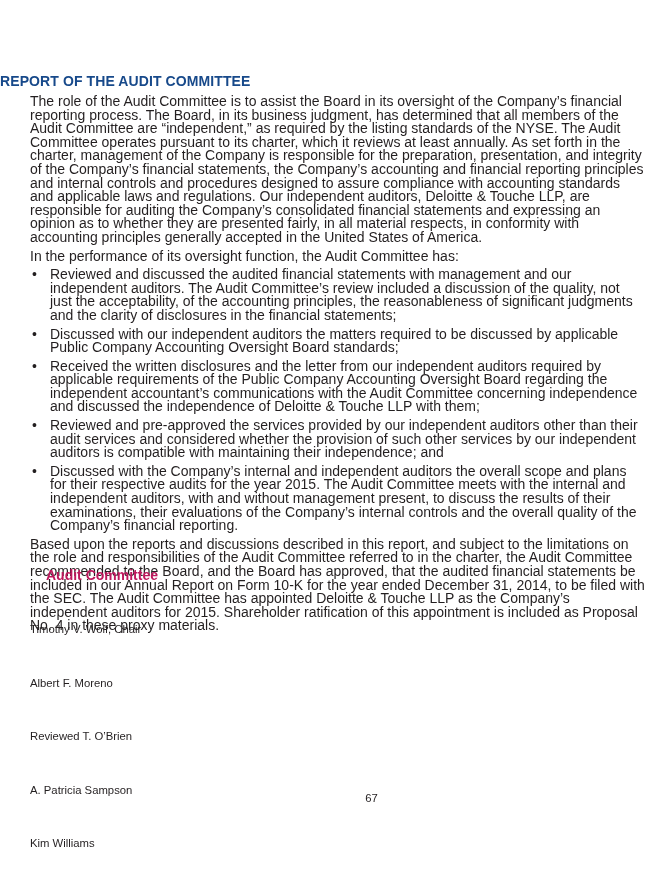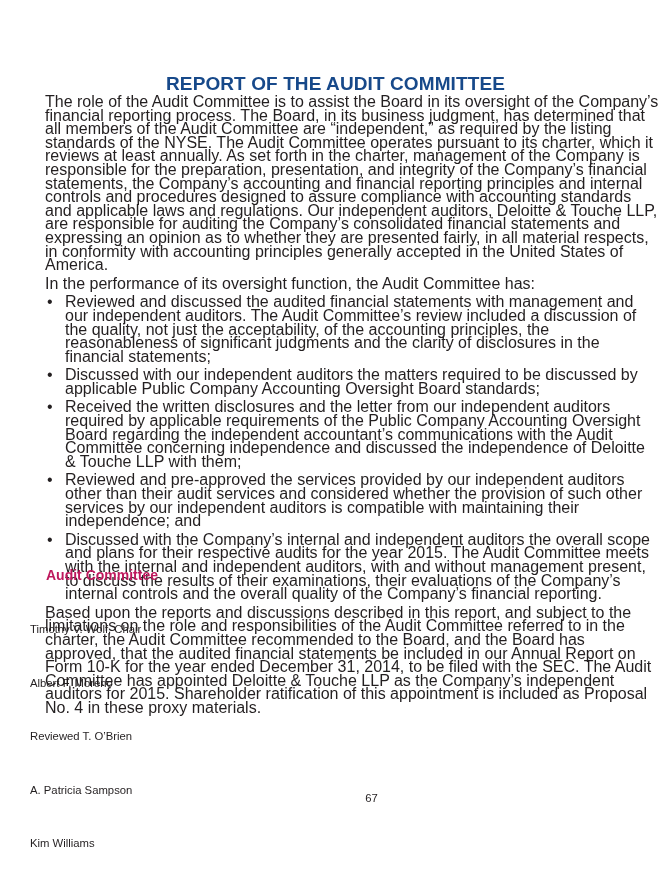--- a/index.html
+++ b/index.html
@@ -19,35 +19,34 @@
       left: 0;
       top: 0;
       width: 671px;
       height: 874px;
     }
     .title {
       position: absolute;
       top: 73px;
       left: 0;
       width: 671px;
-      text-align: center;
+      text-align: left;
       font-weight: bold;
-      font-size: 19px;
+      font-size: 14px;
       color: #17498a;
       letter-spacing: 0.1px;
       margin: 0;
     }
     .content {
       position: absolute;
       left: 30px;
       top: 95px;
       width: 615px;
-      font-size: 16px;
+      font-size: 14px;
       line-height: 13.6px;
-      margin-left: 15px;
     }
     .para {
       margin: 0 0 5px 0;
     }
     ul.bullets {
       list-style: none;
       padding: 0;
       margin: 0;
     }
     ul.bullets li {

